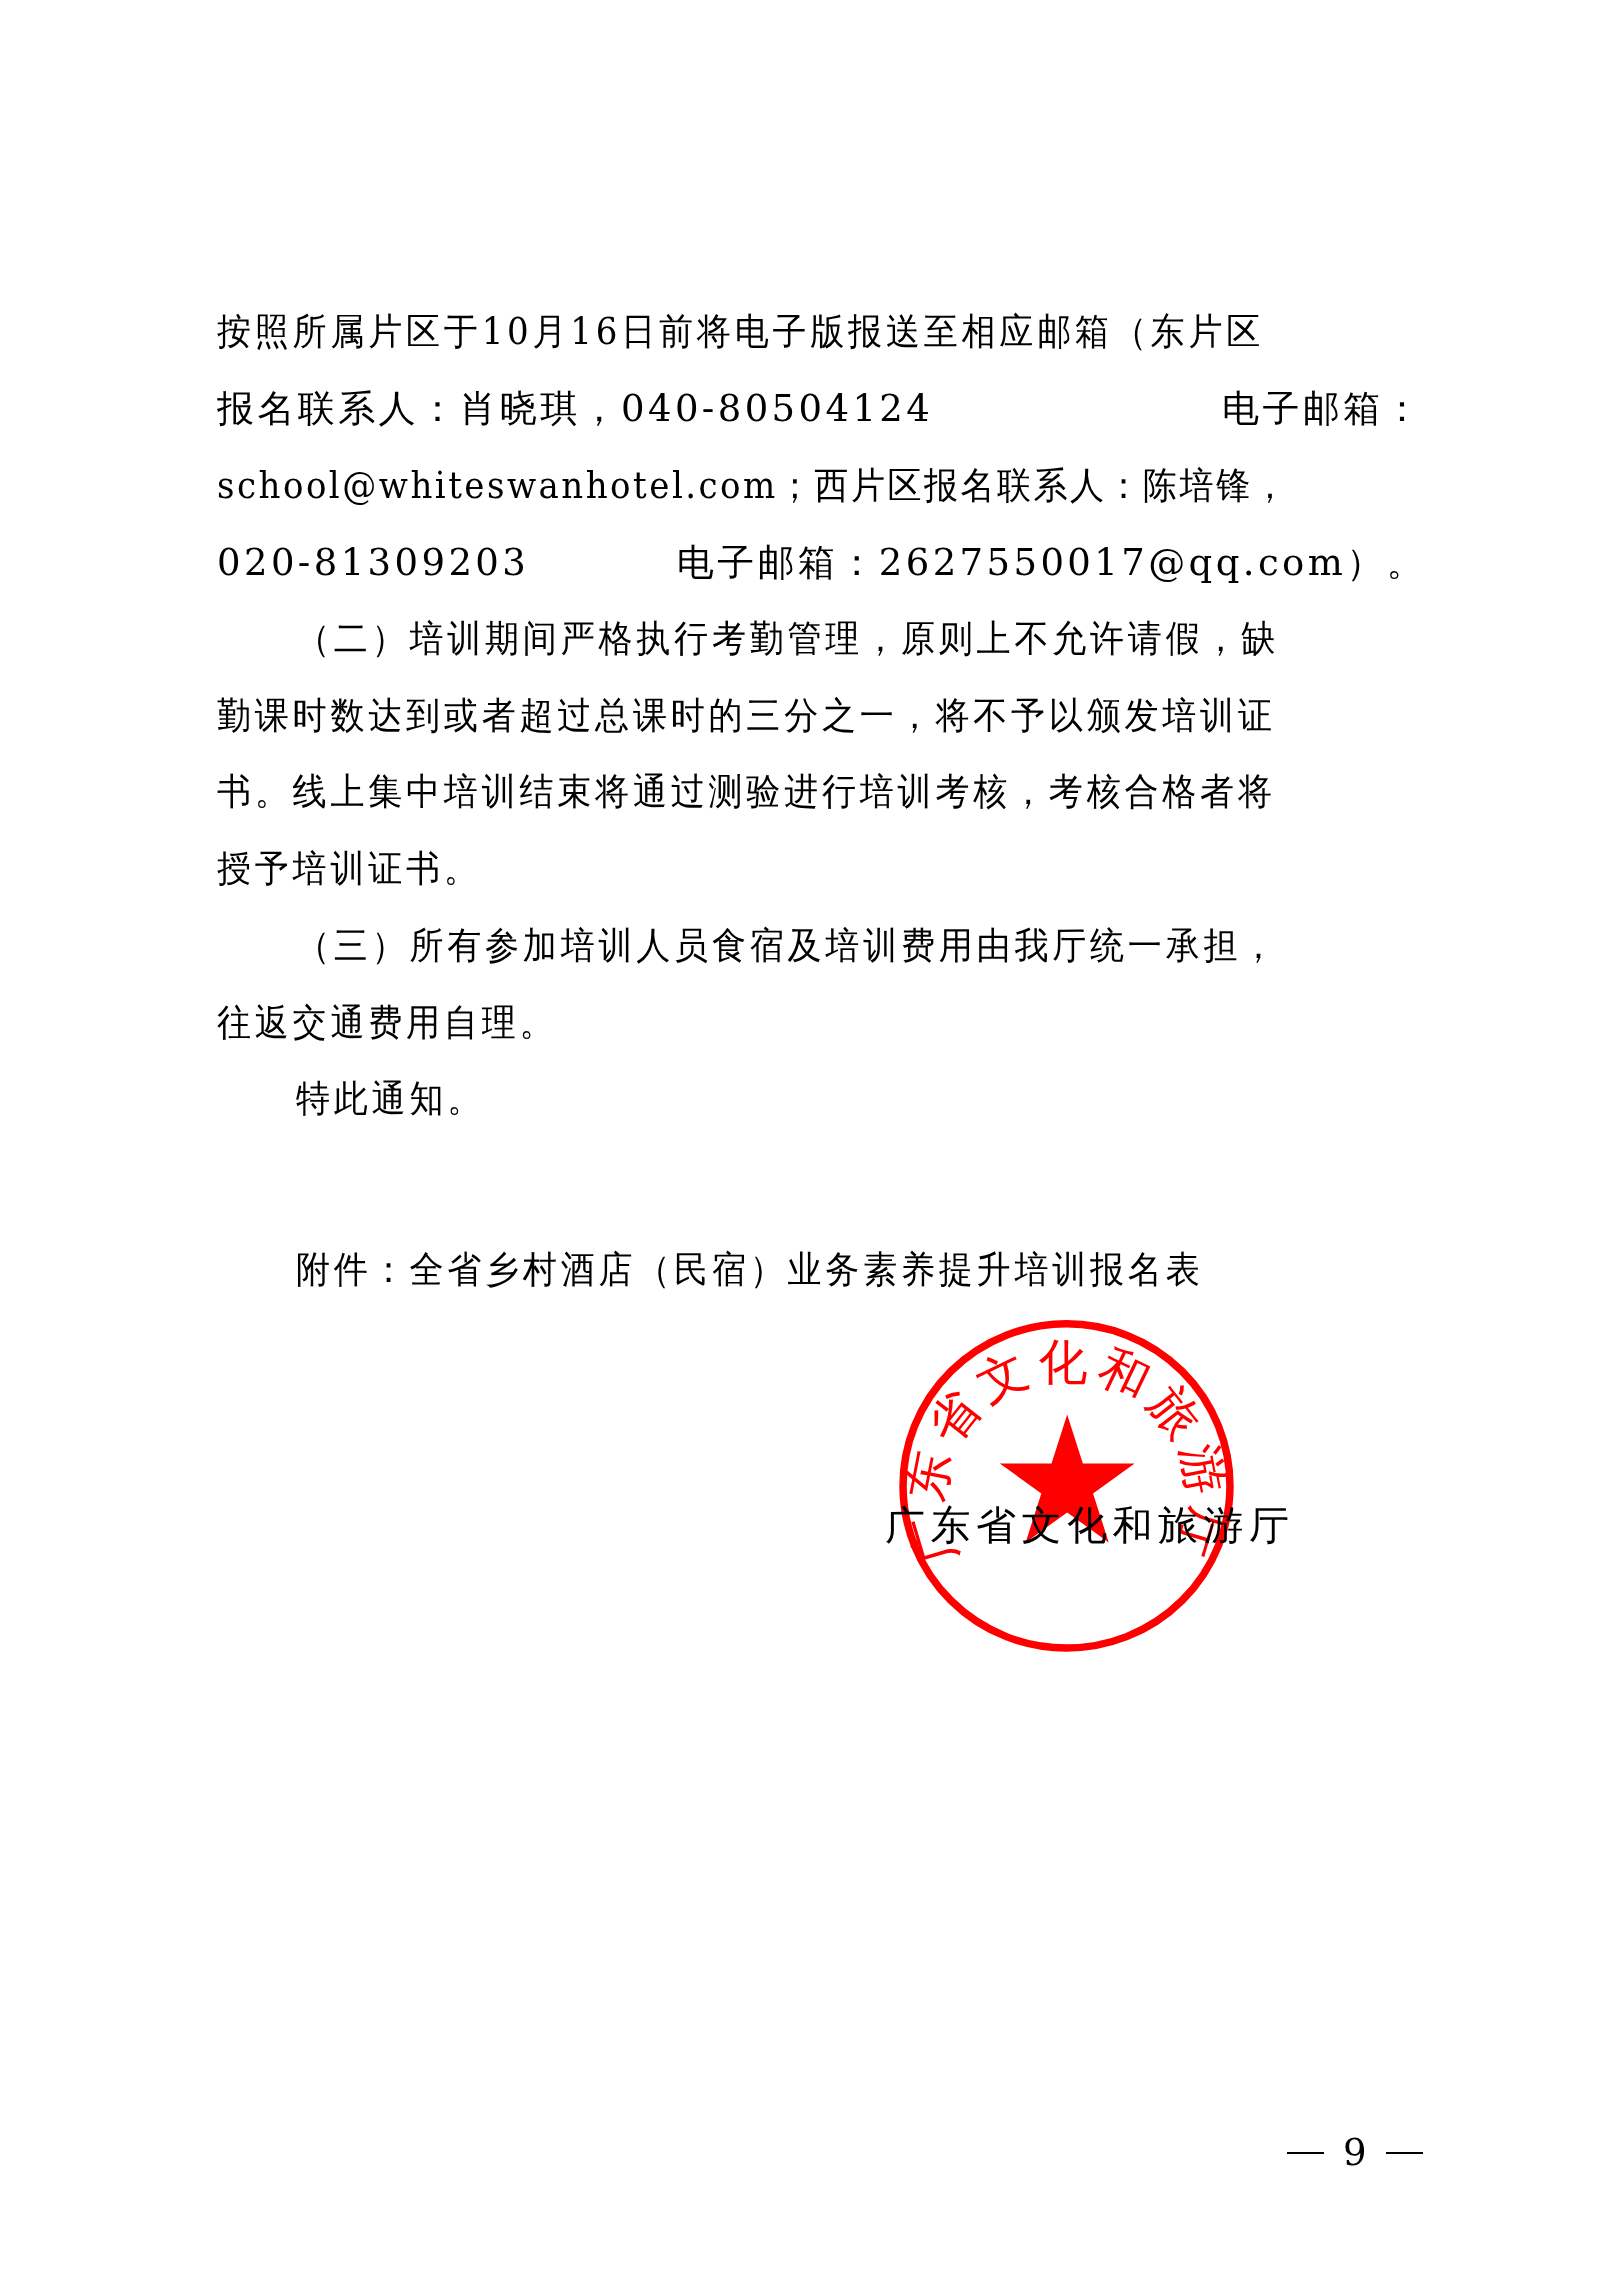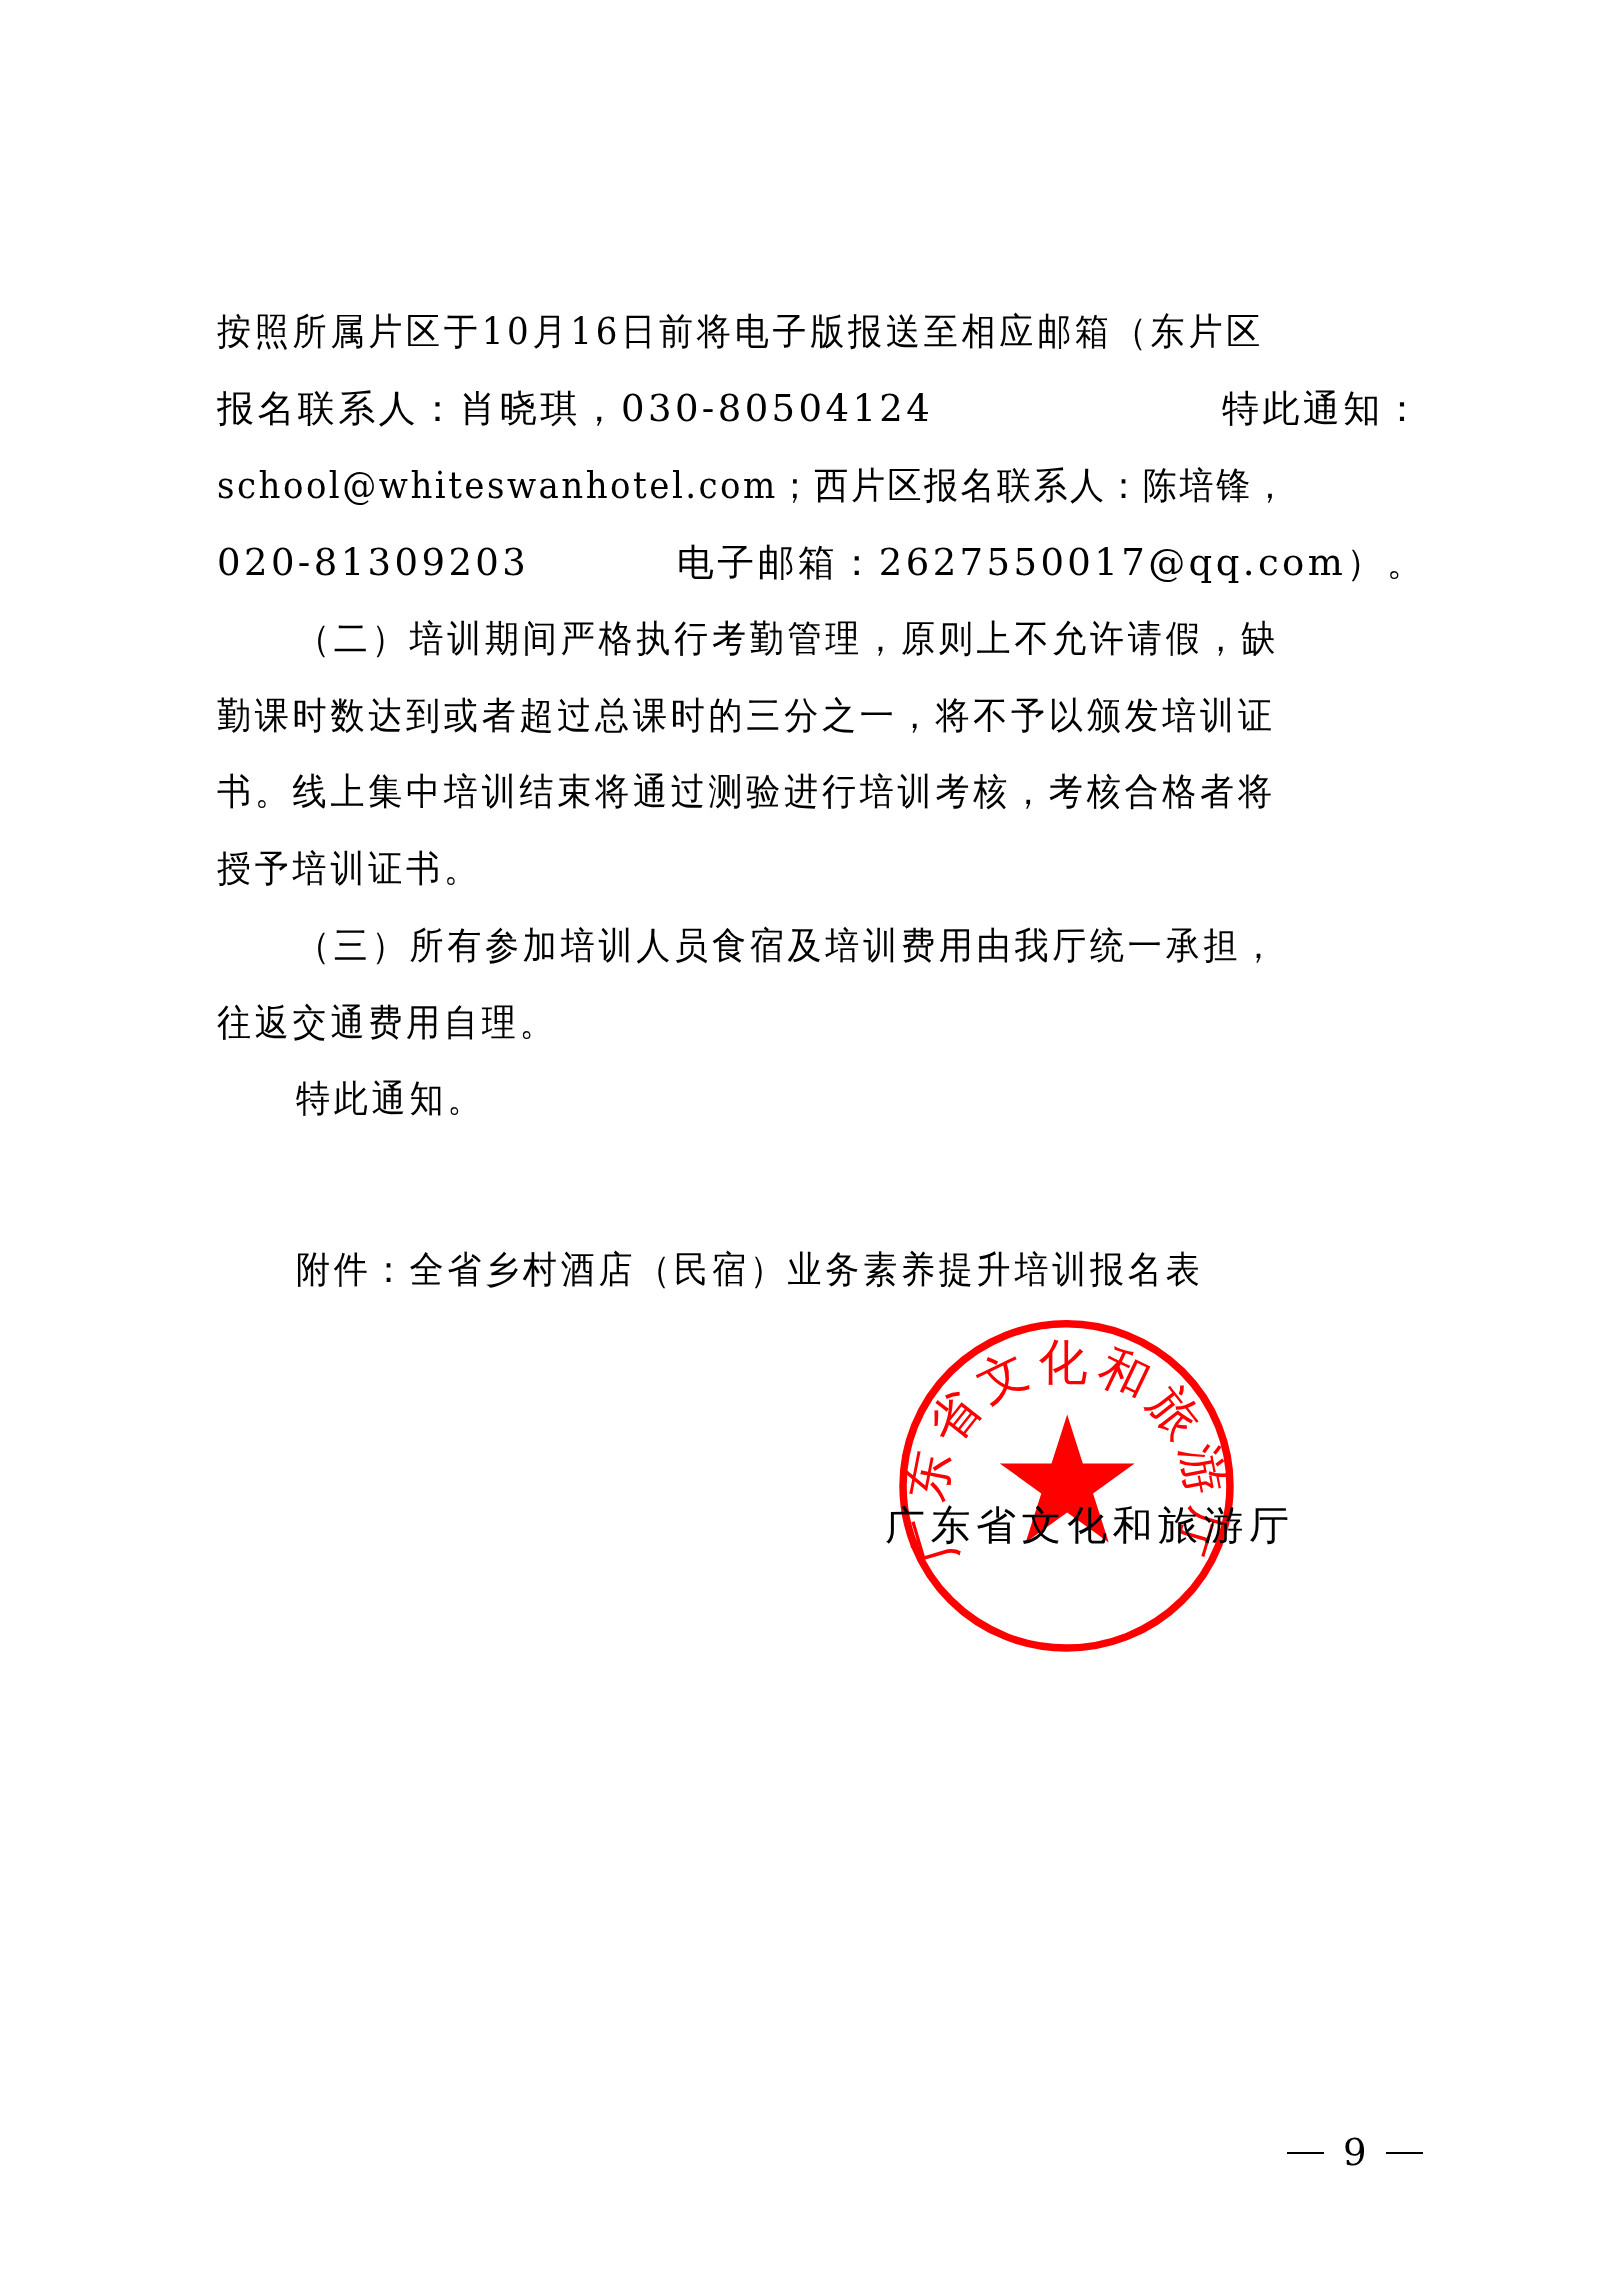--- a/index.html
+++ b/index.html
@@ -18,22 +18,22 @@
   .dash { display: inline-block; width: 37px; height: 2.7px; background: #000; }
 </style>
 </head>
 <body>
 
 <div class="page">
 
   <div class="line" style="top:310px;">按照所属片区于10月16日前将电子版报送至相应邮箱（东片区</div>
 
   <div class="justify-row" style="top:387px;">
-    <span>报名联系人：肖晓琪，030-80504124</span>
-    <span>特此通知：</span>
+    <span>报名联系人：肖晓琪，040-80504124</span>
+    <span>电子邮箱：</span>
   </div>
 
   <div class="line" style="top:464px; letter-spacing:2.7px;">school@whiteswanhotel.com；西片区报名联系人：陈培锋，</div>
 
   <div class="justify-row" style="top:541px; width:1210px;">
     <span>020-81309203</span>
     <span>电子邮箱：2627550017@qq.com）。</span>
   </div>
 
   <div class="line indent" style="top:617px;">（二）培训期间严格执行考勤管理，原则上不允许请假，缺</div>

